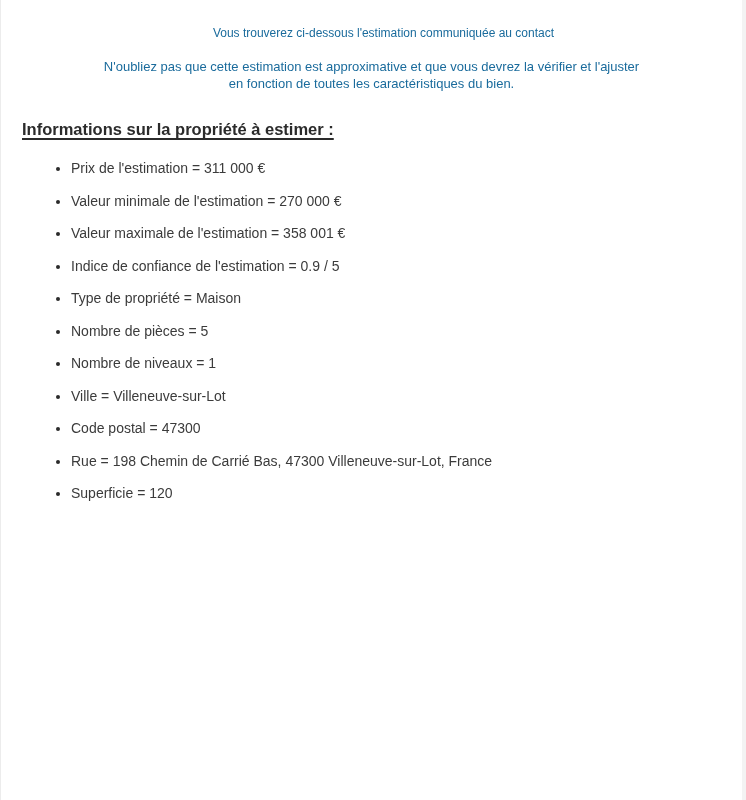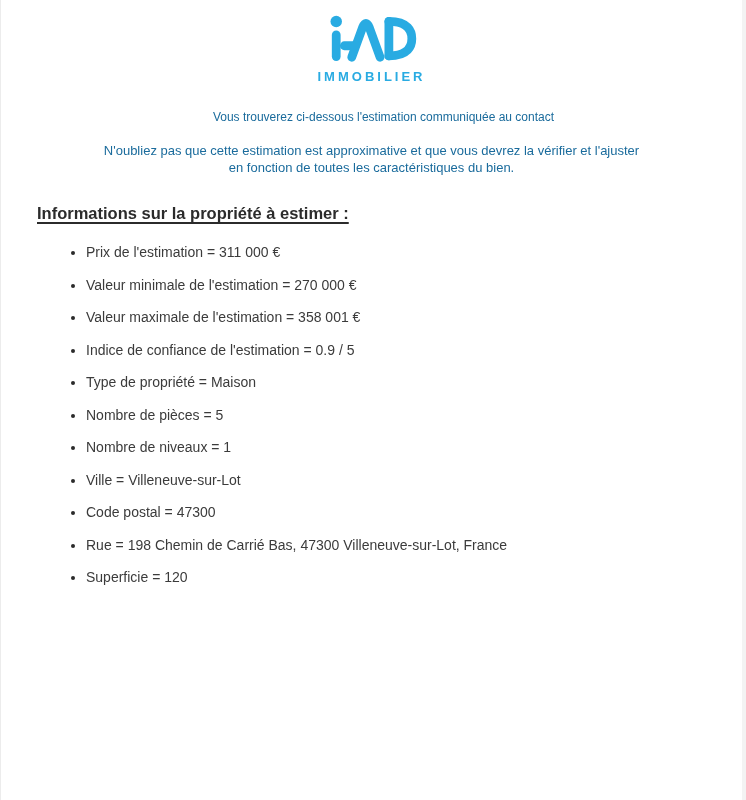--- a/index.html
+++ b/index.html
@@ -44,21 +44,21 @@
     font-weight: normal;
     line-height: 1.2;
     margin-left: 24px;
   }
   .intro-subtitle {
     margin-top: 18px;
     font-size: 13px;
     line-height: 17px;
   }
   
-  .section { padding-left: 36px; padding-right: 20px; color: var(--body-text); }
+  .section { padding-left: 21px; padding-right: 20px; color: var(--body-text); }
   .section-property { margin-top: 28px; }
   .section-lead { margin-top: 26px; }
   .section-heading {
     font-size: 16.5px;
     font-weight: bold;
     color: #2b2b2b;
     text-decoration: underline;
     text-underline-offset: 3px;
     text-decoration-thickness: 1.5px;
   }
@@ -78,35 +78,20 @@
     color: var(--link-blue);
     text-decoration: underline;
     cursor: pointer;
   }
 </style>
 </head>
 <body>
 
 <div class="page">
 
-  <header class="logo-block">
-    <div class="logo-mark">
-      <svg width="106" height="54" viewBox="0 0 132 80" aria-hidden="true">
-        <g stroke="currentColor" stroke-width="13" fill="none" stroke-linecap="round" stroke-linejoin="round">
-          <circle cx="13" cy="14" r="8.5" fill="currentColor" stroke="none"></circle>
-          <path d="M13 34 L13 66"></path>
-          <path d="M25 50 L41 50"></path>
-          <path d="M36 67 L52 23 Q57 11 62 23 L78 67"></path>
-          <path d="M91 14 L91 65"></path>
-          <path d="M91 14 C120 14 125 29 125 39.5 C125 50 120 65 91 65"></path>
-        </g>
-      </svg>
-    </div>
-    <div class="logo-subtitle">IMMOBILIER</div>
-  </header>
 
   <section class="intro">
     <h1 class="intro-title">Vous trouverez ci-dessous l'estimation communiquée au contact</h1>
     <p class="intro-subtitle">
       <span>N'oubliez pas que cette estimation est approximative et que vous devrez la vérifier et l'ajuster</span><br>
       <span>en fonction de toutes les caractéristiques du bien.</span>
     </p>
   </section>
 
   <section class="section section-property">

